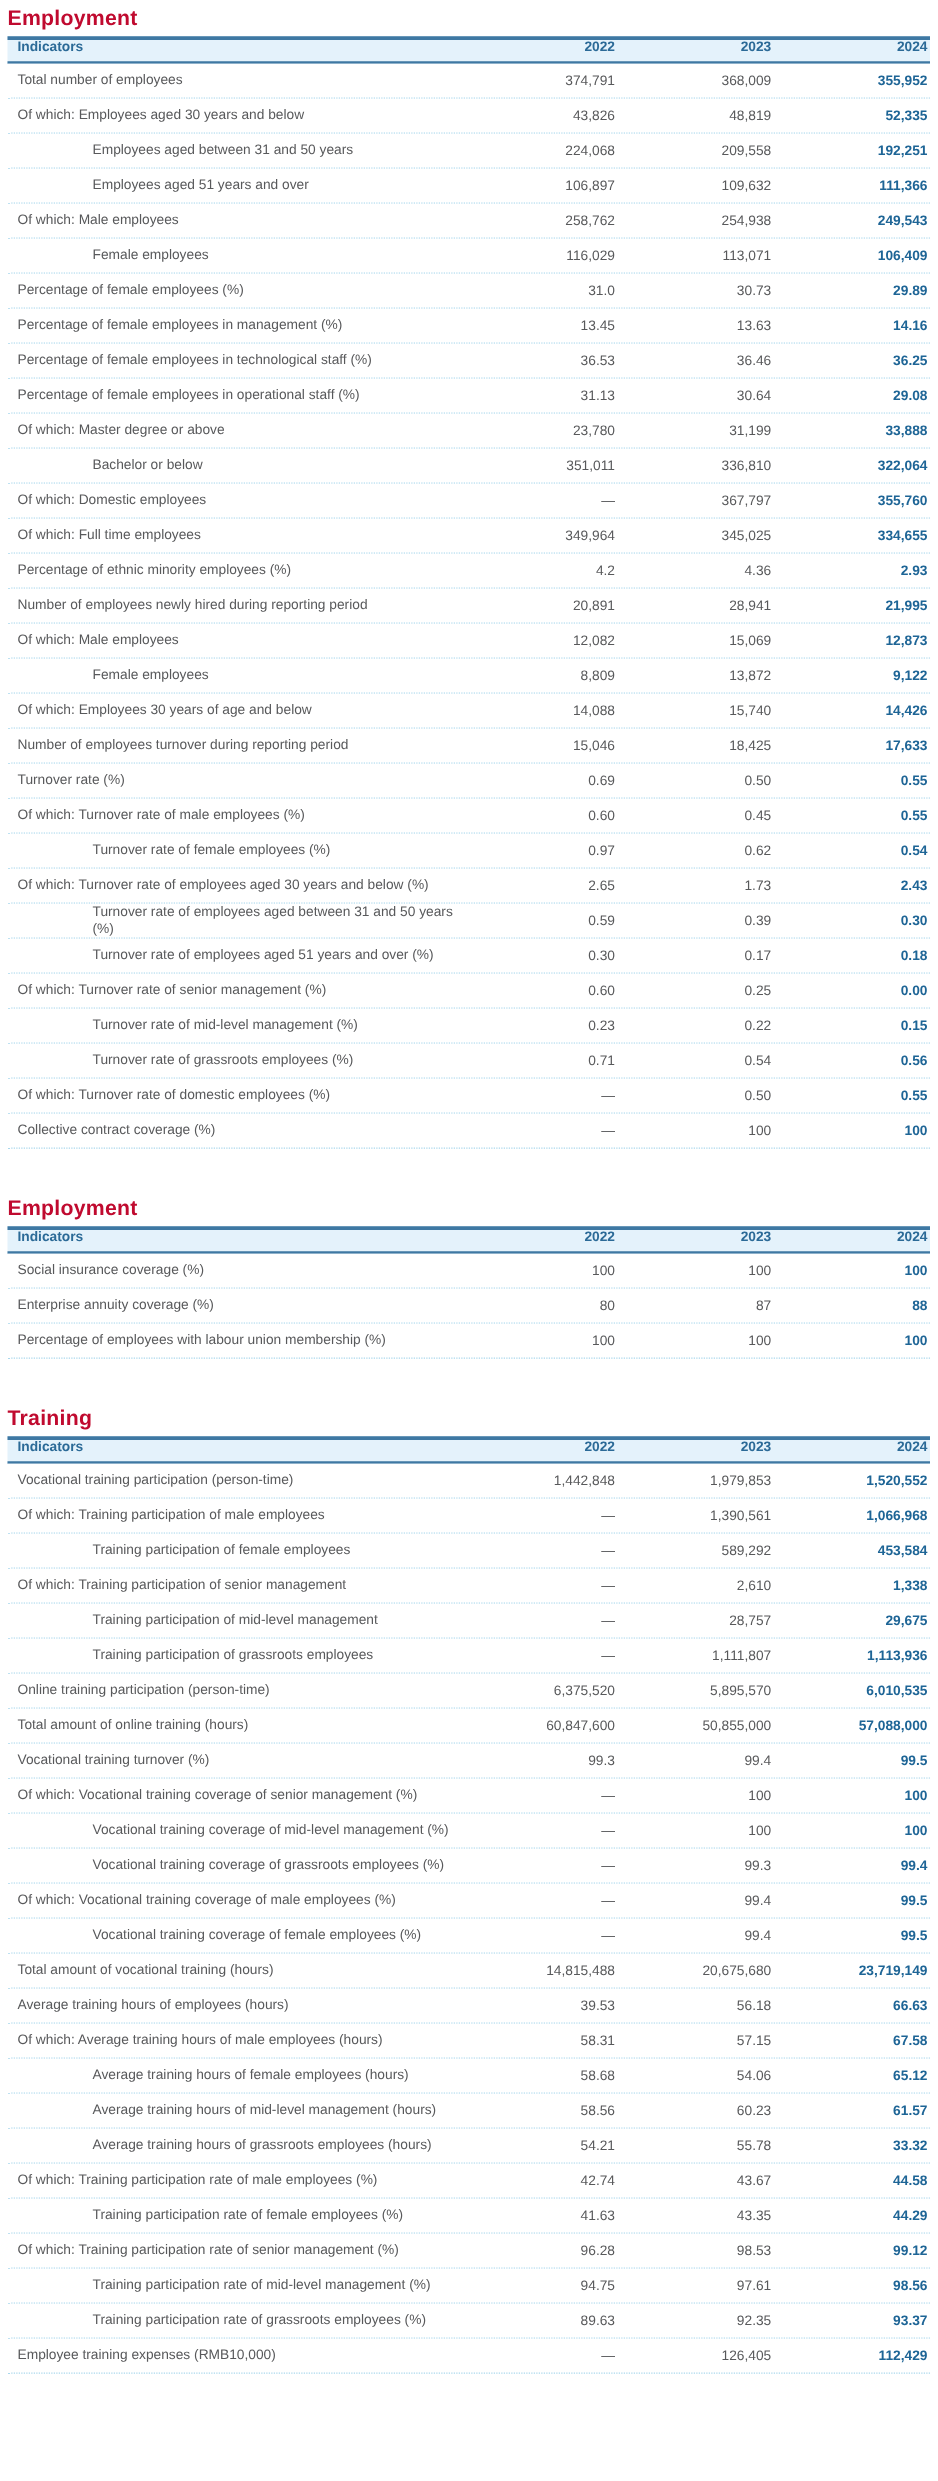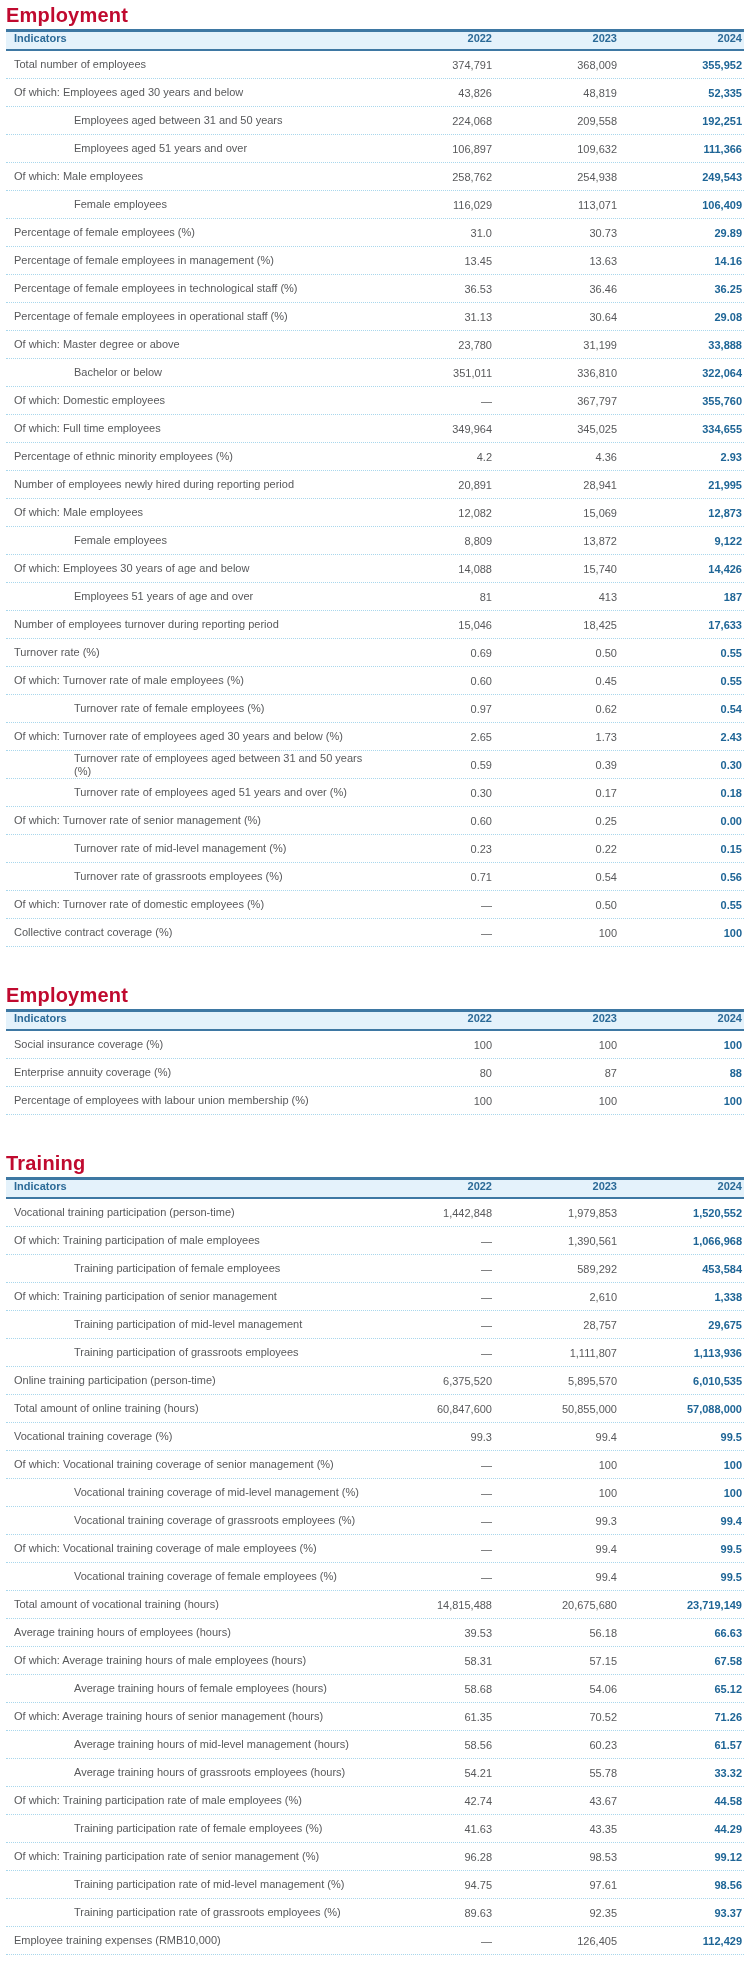--- a/index.html
+++ b/index.html
@@ -7,21 +7,21 @@
     width: 750px;
     box-sizing: border-box;
     padding: 5px 6px 6px 6px;
     font-family: "Liberation Sans", sans-serif;
     color: var(--body-text, #58595B);
     background: #ffffff;
   }
   .table-section { margin-top: 0; }
   .table-section + .table-section { margin-top: 38px; }
   .section-title {
-    font-size: 20px;
+    font-size: 17px;
     font-weight: bold;
     color: var(--title-red, #C00A2F);
     line-height: 20px;
     margin: 0 0 4px 0;
     letter-spacing: 0.2px;
   }
   .thead {
     display: flex;
     align-items: flex-start;
     background: var(--header-bg, #E4F2FB);
@@ -208,26 +208,20 @@
   </div>
 
   <div class="row">
     <div class="cell label">Of which: Employees 30 years of age and below</div>
     <div class="cell val">14,088</div>
     <div class="cell val">15,740</div>
     <div class="cell val v2024">14,426</div>
   </div>
 
 
-  <div class="row">
-    <div class="cell label lvl1">Employees 51 years of age and over</div>
-    <div class="cell val">81</div>
-    <div class="cell val">413</div>
-    <div class="cell val v2024">187</div>
-  </div>
 
   <div class="row">
     <div class="cell label">Number of employees turnover during reporting period</div>
     <div class="cell val">15,046</div>
     <div class="cell val">18,425</div>
     <div class="cell val v2024">17,633</div>
   </div>
 
   <div class="row">
     <div class="cell label">Turnover rate (%)</div>
@@ -399,21 +393,21 @@
   </div>
 
   <div class="row">
     <div class="cell label">Total amount of online training (hours)</div>
     <div class="cell val">60,847,600</div>
     <div class="cell val">50,855,000</div>
     <div class="cell val v2024">57,088,000</div>
   </div>
 
   <div class="row">
-    <div class="cell label">Vocational training coverage (%)</div>
+    <div class="cell label">Vocational training turnover (%)</div>
     <div class="cell val">99.3</div>
     <div class="cell val">99.4</div>
     <div class="cell val v2024">99.5</div>
   </div>
 
   <div class="row">
     <div class="cell label">Of which: Vocational training coverage of senior management (%)</div>
     <div class="cell val">—</div>
     <div class="cell val">100</div>
     <div class="cell val v2024">100</div>
@@ -468,26 +462,20 @@
     <div class="cell val v2024">67.58</div>
   </div>
 
   <div class="row">
     <div class="cell label lvl1">Average training hours of female employees (hours)</div>
     <div class="cell val">58.68</div>
     <div class="cell val">54.06</div>
     <div class="cell val v2024">65.12</div>
   </div>
 
-  <div class="row">
-    <div class="cell label">Of which: Average training hours of senior management (hours)</div>
-    <div class="cell val">61.35</div>
-    <div class="cell val">70.52</div>
-    <div class="cell val v2024">71.26</div>
-  </div>
 
   <div class="row">
     <div class="cell label lvl1">Average training hours of mid-level management (hours)</div>
     <div class="cell val">58.56</div>
     <div class="cell val">60.23</div>
     <div class="cell val v2024">61.57</div>
   </div>
 
   <div class="row">
     <div class="cell label lvl1">Average training hours of grassroots employees (hours)</div>

